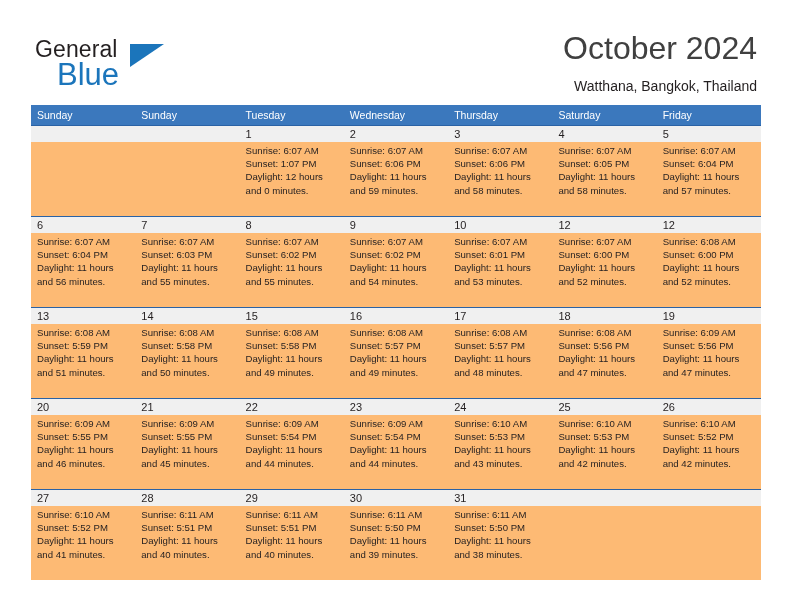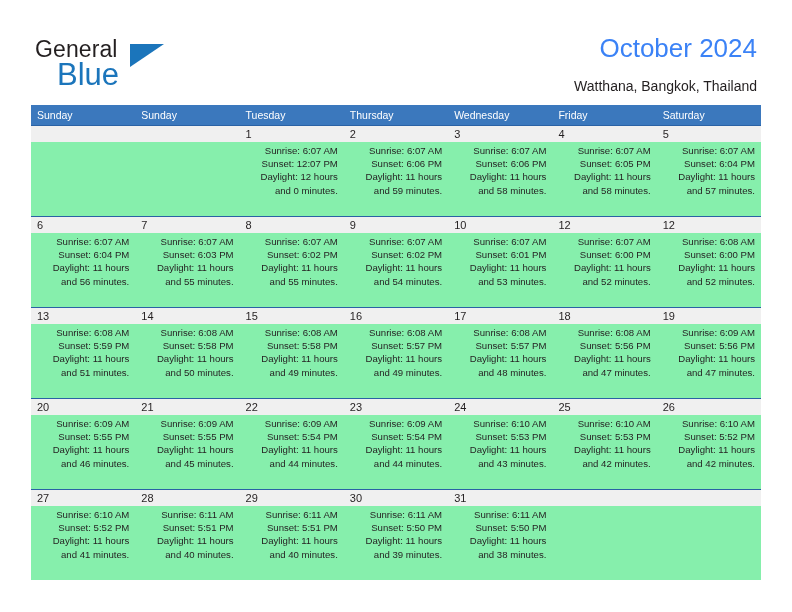--- a/index.html
+++ b/index.html
@@ -65,22 +65,22 @@
     border-bottom: 23px solid transparent;
   }
 
   .title-block {
     position: absolute;
     right: 35px;
     top: 32px;
     text-align: right;
   }
   .cal-title {
-    font-size: 26px;
-    color: #3b82f6;
+    font-size: 32px;
+    color: #404040;
     line-height: 32px;
     white-space: nowrap;
   }
   .cal-subtitle {
     font-size: 14px;
     color: #231f20;
     line-height: 20px;
     margin-top: 12px;
     white-space: nowrap;
   }
@@ -120,22 +120,21 @@
   .week-datestrip {
     display: flex;
     width: 730px;
     height: 16px;
     background: #f0f0f0;
   }
   .week-body {
     display: flex;
     width: 730px;
     height: 74px;
-    background: #86efac;
-    text-align: right;
+    background: #fdba74;
   }
   .daynum {
     flex: 1 1 0;
     box-sizing: border-box;
     padding-left: 6px;
     font-size: 11px;
     line-height: 16px;
     color: #231f20;
   }
   .daycell {
@@ -169,24 +168,24 @@
       <div class="cal-subtitle">Watthana, Bangkok, Thailand</div>
     </div>
 
   </div>
 
   <div class="calendar">
     <div class="weekday-row" id="weekday-row">
         <div class="weekday">Sunday</div>
         <div class="weekday">Sunday</div>
         <div class="weekday">Tuesday</div>
+        <div class="weekday">Wednesday</div>
         <div class="weekday">Thursday</div>
-        <div class="weekday">Wednesday</div>
+        <div class="weekday">Saturday</div>
         <div class="weekday">Friday</div>
-        <div class="weekday">Saturday</div>
       </div>
     <div id="weeks-container">
         <div class="week">
           <div class="week-topline"></div>
           <div class="week-datestrip">
             <div class="daynum"></div>
             <div class="daynum"></div>
             <div class="daynum">1</div>
             <div class="daynum">2</div>
             <div class="daynum">3</div>
@@ -201,21 +200,21 @@
               <div></div>
             </div>
             <div class="daycell empty">
               <div></div>
               <div></div>
               <div></div>
               <div></div>
             </div>
             <div class="daycell">
               <div>Sunrise: 6:07 AM</div>
-              <div>Sunset: 12:07 PM</div>
+              <div>Sunset: 1:07 PM</div>
               <div>Daylight: 12 hours</div>
               <div>and 0 minutes.</div>
             </div>
             <div class="daycell">
               <div>Sunrise: 6:07 AM</div>
               <div>Sunset: 6:06 PM</div>
               <div>Daylight: 11 hours</div>
               <div>and 59 minutes.</div>
             </div>
             <div class="daycell">

